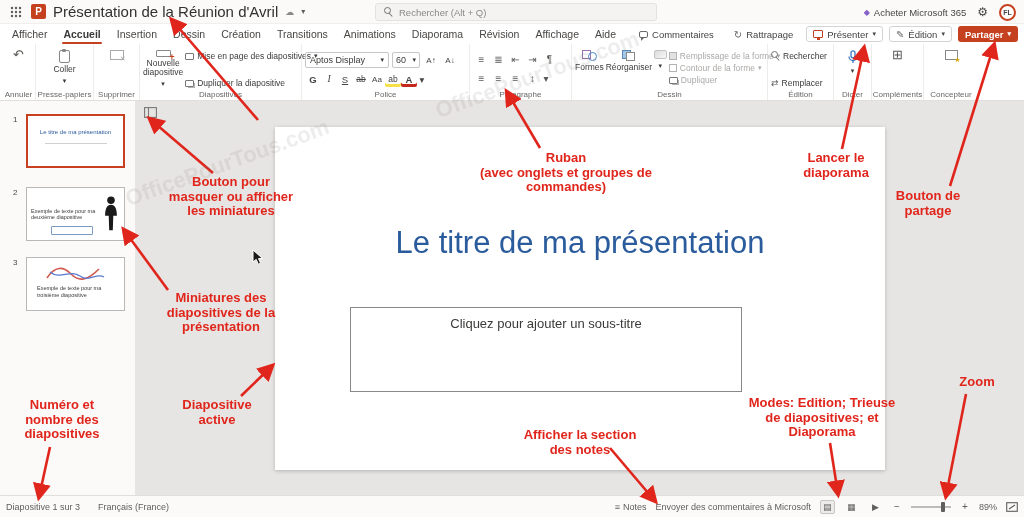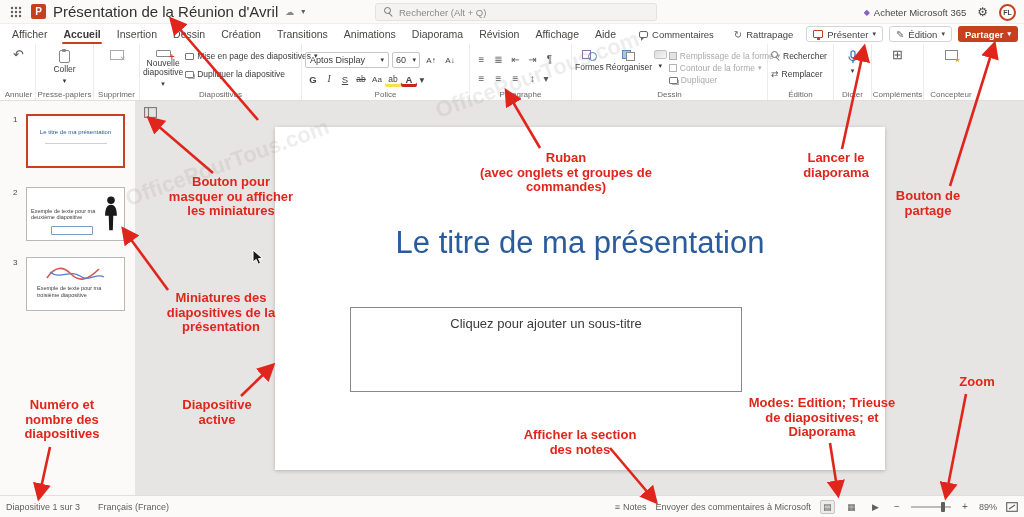--- a/index.html
+++ b/index.html
@@ -55,21 +55,21 @@
   .chev2{font-size:7px;color:inherit;}
 
   
   .ribbon{position:absolute;top:44px;left:0;right:0;height:57px;background:#fff;
     border-bottom:1px solid #e1dfdd;display:flex;align-items:stretch;padding-left:2px;}
   .rgroup{position:relative;border-right:1px solid #ececea;padding:3px 3px 12px;display:flex;gap:2px;}
   .rlabel{position:absolute;bottom:1px;left:0;right:0;text-align:center;font-size:8px;
     color:#696764;white-space:nowrap;overflow:hidden;}
   .bigbtn{display:flex;flex-direction:column;align-items:center;justify-content:flex-start;
     gap:2px;font-size:8.5px;line-height:9px;color:#3b3a39;text-align:center;padding-top:3px;}
-  .colstack{display:flex;flex-direction:column;justify-content:flex-start;gap:8px;padding-top:4px;}
+  .colstack{display:flex;flex-direction:column;justify-content:flex-start;gap:17px;padding-top:4px;}
   .smbtn{display:flex;align-items:center;gap:3px;font-size:8.5px;color:#3b3a39;white-space:nowrap;}
   .smbtn.dis{color:#aba9a7;}
   .gly{font-size:13px;color:#5b5957;}
   .fontbox{width:84px;height:16px;border:1px solid #c8c6c4;border-radius:2px;display:flex;
     align-items:center;justify-content:space-between;padding:0 4px;font-size:9px;color:#3b3a39;}
   .sizebox{width:28px;height:16px;border:1px solid #c8c6c4;border-radius:2px;display:flex;
     align-items:center;justify-content:space-between;padding:0 3px;font-size:9px;}
   .tgl{width:16px;height:16px;display:flex;align-items:center;justify-content:center;
     font-size:9.5px;color:#444;border-radius:2px;}
   .tgl.b{font-weight:bold;}

